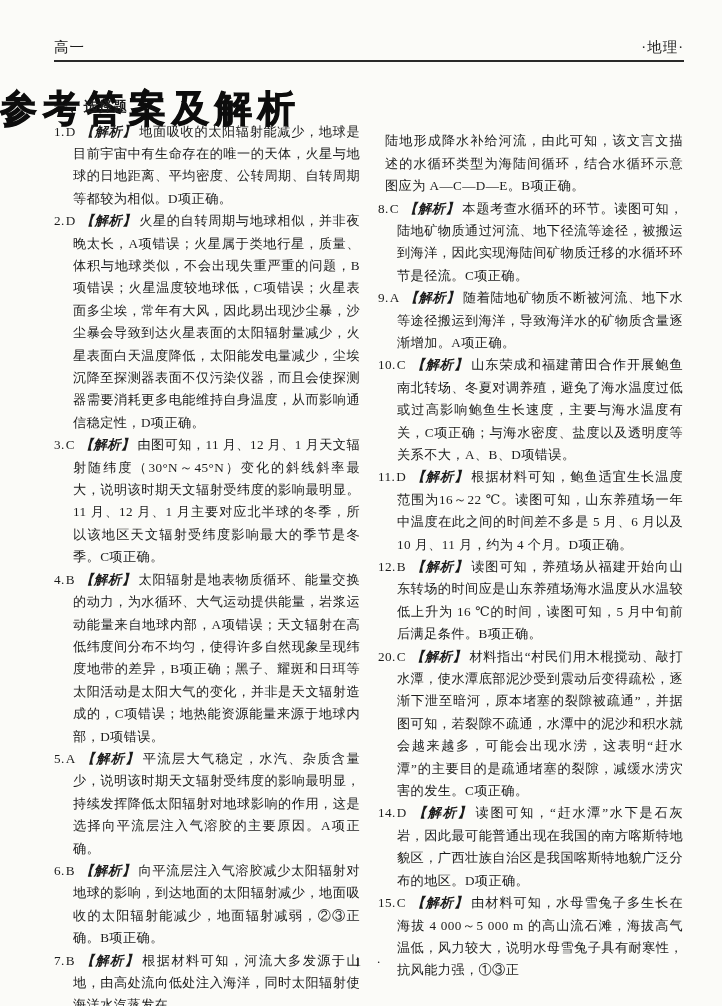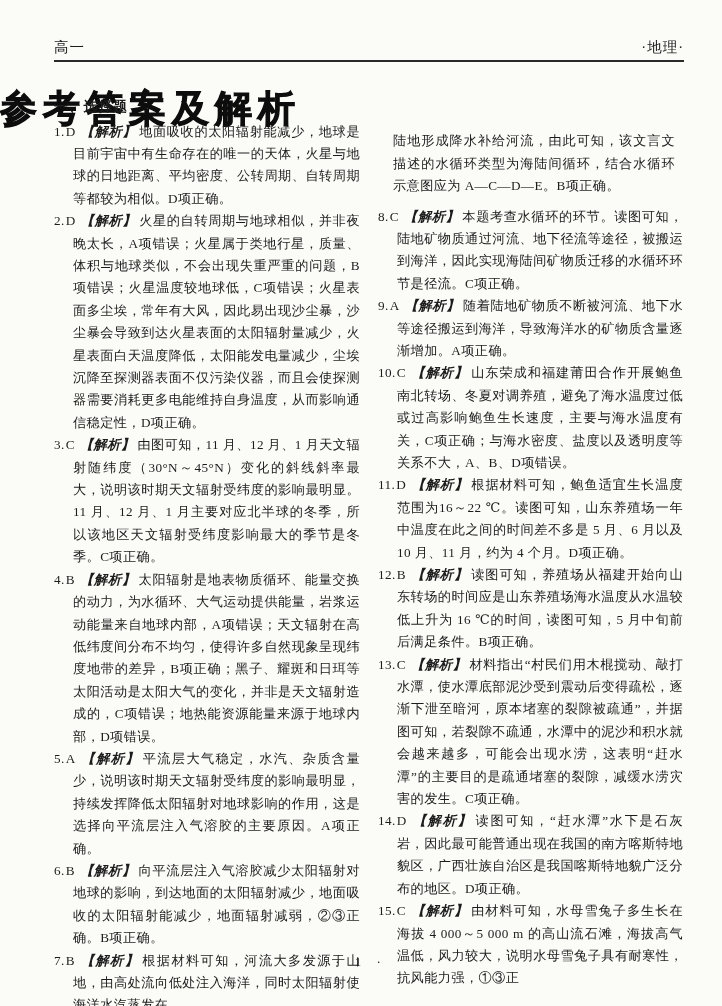--- a/index.html
+++ b/index.html
@@ -65,21 +65,21 @@
     font-size:13.8px;
     margin:0 0 3px 0;
     letter-spacing:1px;
   }
   p.item{
     margin:0;
     padding-left:19px;
     text-indent:-19px;
   }
   p.cont{
-    margin:8px;
+    margin:0;
     padding-left:7px;
   }
   .no{margin-right:1px;}
   .ans{margin-right:5px;}
   .jx{
     font-family:"DejaVu Sans","Liberation Sans",sans-serif;
     font-weight:700;
     margin-right:3px;
     font-style:italic;
   }
@@ -132,21 +132,21 @@
       <p class="item"><span class="no">8.</span><span class="ans">C</span><span class="jx">【解析】</span><span>本题考查水循环的环节。读图可知，陆地矿物质通过河流、地下径流等途径，被搬运到海洋，因此实现海陆间矿物质迁移的水循环环节是径流。C项正确。</span></p>
 
       <p class="item"><span class="no">9.</span><span class="ans">A</span><span class="jx">【解析】</span><span>随着陆地矿物质不断被河流、地下水等途径搬运到海洋，导致海洋水的矿物质含量逐渐增加。A项正确。</span></p>
 
       <p class="item"><span class="no">10.</span><span class="ans">C</span><span class="jx">【解析】</span><span>山东荣成和福建莆田合作开展鲍鱼南北转场、冬夏对调养殖，避免了海水温度过低或过高影响鲍鱼生长速度，主要与海水温度有关，C项正确；与海水密度、盐度以及透明度等关系不大，A、B、D项错误。</span></p>
 
       <p class="item"><span class="no">11.</span><span class="ans">D</span><span class="jx">【解析】</span><span>根据材料可知，鲍鱼适宜生长温度范围为16～22 ℃。读图可知，山东养殖场一年中温度在此之间的时间差不多是 5 月、6 月以及 10 月、11 月，约为 4 个月。D项正确。</span></p>
 
       <p class="item"><span class="no">12.</span><span class="ans">B</span><span class="jx">【解析】</span><span>读图可知，养殖场从福建开始向山东转场的时间应是山东养殖场海水温度从水温较低上升为 16 ℃的时间，读图可知，5 月中旬前后满足条件。B项正确。</span></p>
 
-      <p class="item"><span class="no">13.</span><span class="ans">C</span><span class="jx">【解析】</span><span>材料指出“村民们用木棍搅动、敲打水潭，使水潭底部泥沙受到震动后变得疏松，逐渐下泄至暗河，原本堵塞的裂隙被疏通”，并据图可知，若裂隙不疏通，水潭中的泥沙和积水就会越来越多，可能会出现水涝，这表明“赶水潭”的主要目的是疏通堵塞的裂隙，减缓水涝灾害的发生。C项正确。</span></p>
+      <p class="item"><span class="no">20.</span><span class="ans">C</span><span class="jx">【解析】</span><span>材料指出“村民们用木棍搅动、敲打水潭，使水潭底部泥沙受到震动后变得疏松，逐渐下泄至暗河，原本堵塞的裂隙被疏通”，并据图可知，若裂隙不疏通，水潭中的泥沙和积水就会越来越多，可能会出现水涝，这表明“赶水潭”的主要目的是疏通堵塞的裂隙，减缓水涝灾害的发生。C项正确。</span></p>
 
       <p class="item"><span class="no">14.</span><span class="ans">D</span><span class="jx">【解析】</span><span>读图可知，“赶水潭”水下是石灰岩，因此最可能普通出现在我国的南方喀斯特地貌区，广西壮族自治区是我国喀斯特地貌广泛分布的地区。D项正确。</span></p>
 
       <p class="item"><span class="no">15.</span><span class="ans">C</span><span class="jx">【解析】</span><span>由材料可知，水母雪兔子多生长在海拔 4 000～5 000 m 的高山流石滩，海拔高气温低，风力较大，说明水母雪兔子具有耐寒性，抗风能力强，①③正</span></p>
     </div>
 
   </div>
 
   <div class="footer">· 1 ·</div>
 

